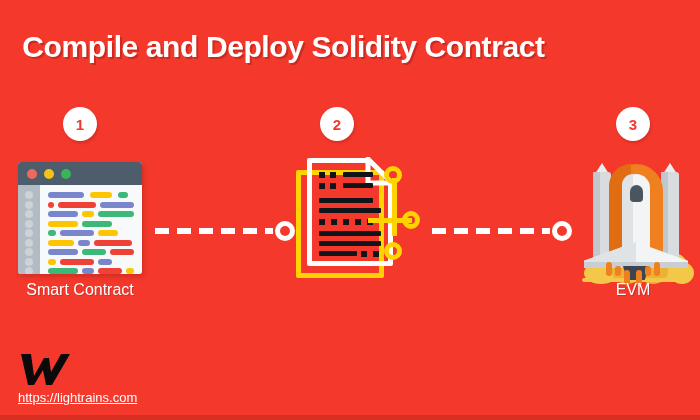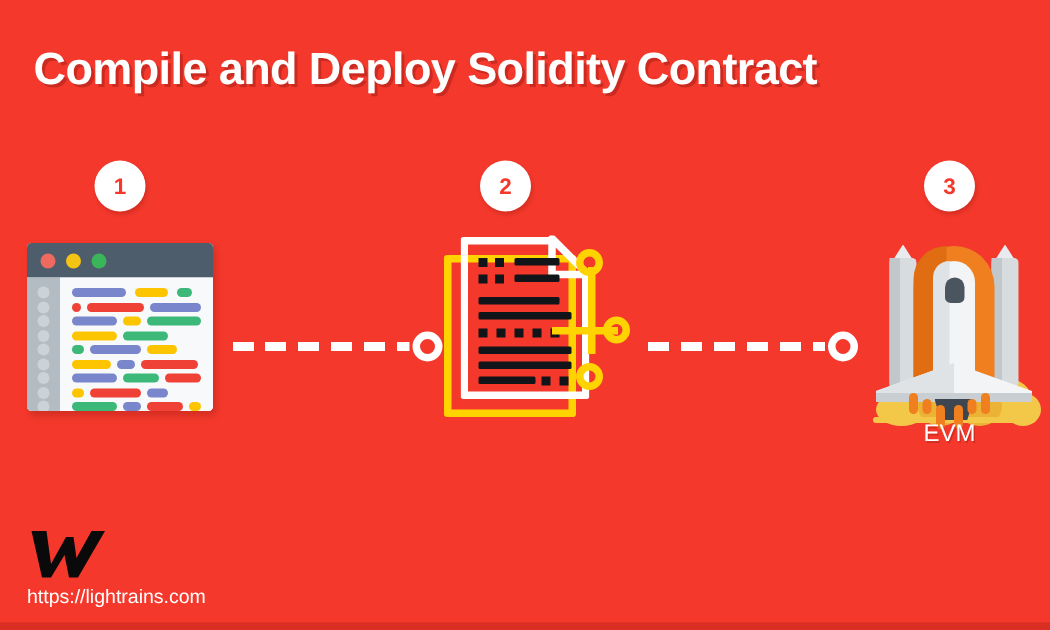--- a/index.html
+++ b/index.html
@@ -233,21 +233,21 @@
   .smoke-base {
     position:absolute; left:4px; bottom:0px;
     width:108px; height:4px; background:#f3c849; border-radius:2px;
   }
 
   
   #footer { position:absolute; left:18px; top:352px; width:260px; height:56px; }
   .logo-mark { position:absolute; left:0; top:0; width:56px; height:34px; }
   .site-url {
     position:absolute; left:0; top:38px;
-    color:#ffffff; font-size:13px; white-space:nowrap;
+    color:#ffffff; font-size:13px; white-space:nowrap;text-decoration:underline;
   }
   .divider {
     position:absolute; left:0; top:415px; width:700px; height:5px;
     background:#d82f22;
   }
 </style>
 </head>
 <body>
 
 <div id="stage">
@@ -404,20 +404,21 @@
 
   <div class="connector" id="conn1">
     <span class="conn-line"></span>
     <span class="conn-node"></span>
   </div>
   <div class="connector" id="conn2">
     <span class="conn-line"></span>
     <span class="conn-node"></span>
   </div>
 
+  <div class="caption" id="cap1">Smart Contract</div>
   <div class="caption" id="cap3">EVM</div>
 
   <div id="footer">
     <svg class="logo-mark" viewBox="0 0 56 34">
       <path d="M3 2 L13 2 L16 24 L26 6 L31 6 L33 20 L43 2 L52 2 L34 33 L28 33 L25 18 L16 33 L10 33 Z" fill="#0a0a0a"></path>
     </svg>
     <div class="site-url">https://lightrains.com</div>
   </div>
 
   <div class="divider"></div>

